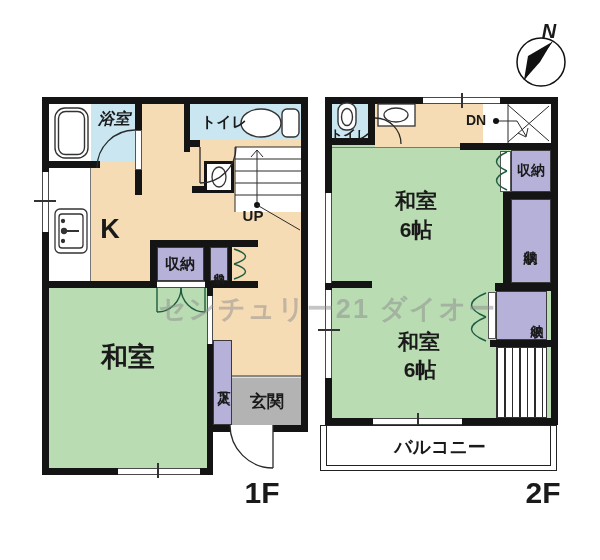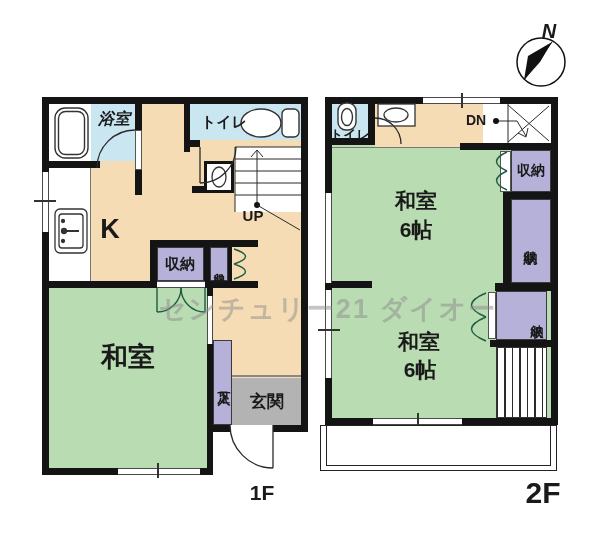--- a/index.html
+++ b/index.html
@@ -195,30 +195,31 @@
 
   <div class="lbl" style="left:114px;top:119px;font-size:16px;font-style:italic;">浴室</div>
   <div class="lbl" style="left:224px;top:122px;font-size:15px;">トイレ</div>
   <div class="lbl" style="left:110px;top:230px;font-size:27px;font-weight:700;">K</div>
   <div class="lbl" style="left:253px;top:216px;font-size:15px;font-weight:700;">UP</div>
   <div class="lbl" style="left:180px;top:264px;font-size:15px;">収納</div>
   <div class="lbl vt" style="left:219px;top:264px;font-size:11px;">収納</div>
   <div class="lbl" style="left:128px;top:358px;font-size:27px;">和室</div>
   <div class="lbl vt" style="left:223px;top:381px;font-size:13px;">下足入</div>
   <div class="lbl" style="left:267px;top:402px;font-size:17px;">玄関</div>
-  <div class="lbl" style="left:262px;top:493px;font-size:21px;font-weight:700;">1F</div>
+  <div class="lbl" style="left:262px;top:493px;font-size:30px;font-weight:700;">1F</div>
 
   <div class="lbl" style="left:350px;top:135px;font-size:13px;">トイレ</div>
   <div class="lbl" style="left:476px;top:120px;font-size:14px;font-weight:700;">DN</div>
   <div class="lbl" style="left:531px;top:170px;font-size:14px;">収納</div>
   <div class="lbl vt" style="left:531px;top:240px;font-size:14px;">収納</div>
   <div class="lbl" style="left:416px;top:201px;font-size:21px;">和室</div>
   <div class="lbl" style="left:416px;top:230px;font-size:21px;">6帖</div>
   <div class="lbl vt" style="left:536px;top:315px;font-size:13px;">収納</div>
   <div class="lbl" style="left:419px;top:342px;font-size:21px;">和室</div>
   <div class="lbl" style="left:420px;top:370px;font-size:21px;">6帖</div>
+  <div class="lbl" style="left:440px;top:447px;font-size:18px;">バルコニー</div>
   <div class="lbl" style="left:543px;top:493px;font-size:30px;font-weight:700;">2F</div>
 
   <div class="lbl" style="left:549px;top:31px;font-size:20px;font-style:italic;font-weight:700;">N</div>
 
   <div class="lbl" style="left:328px;top:294px;font-size:27px;font-weight:700;letter-spacing:2px;color:rgba(140,140,140,0.5);z-index:50;margin-top:16px;">センチュリー21 ダイオー</div>
 
 </div>
 
 </body></html>

